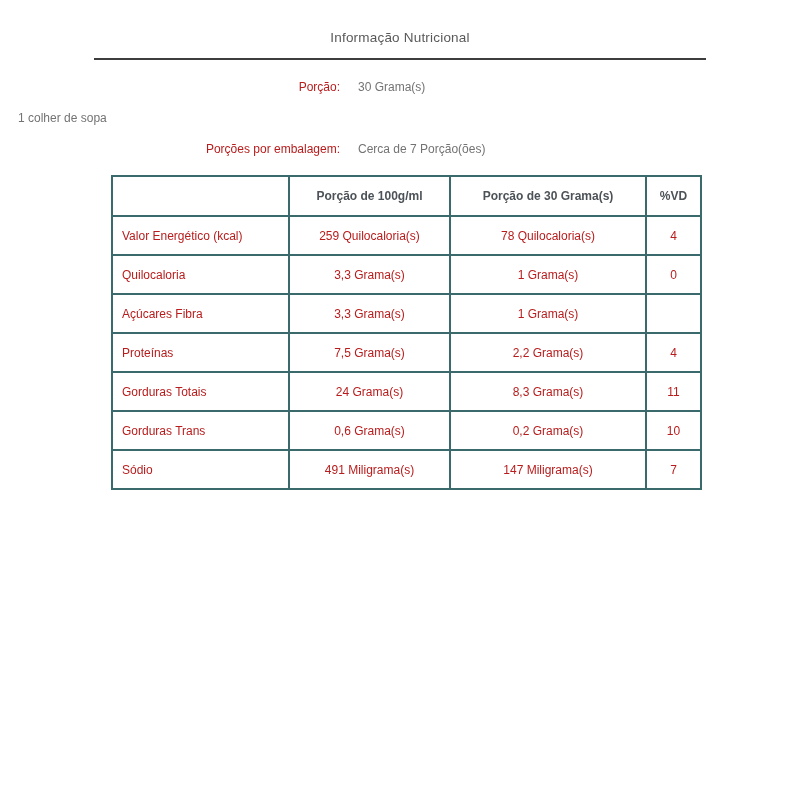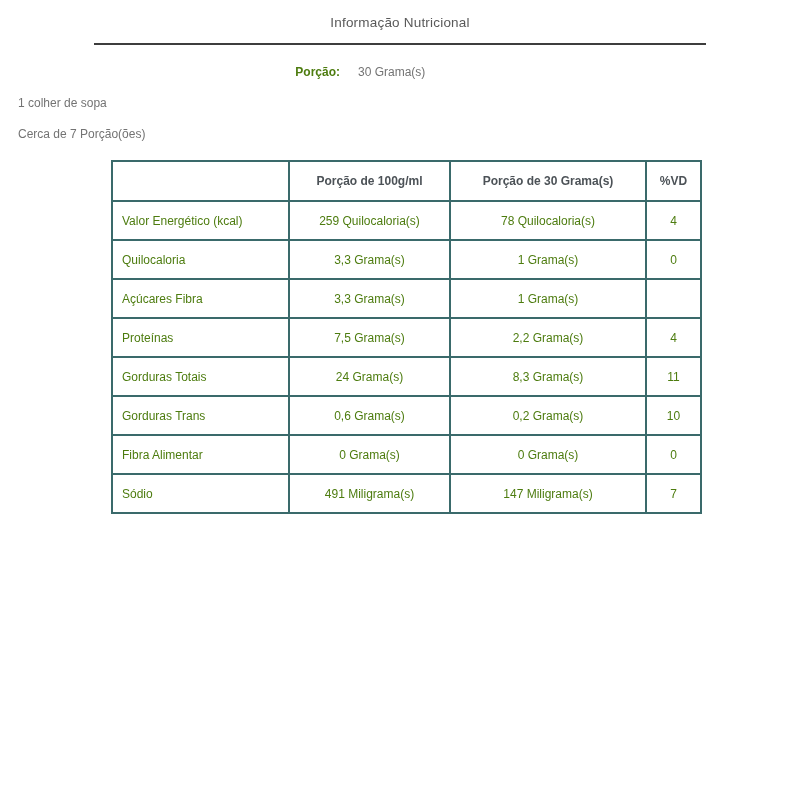--- a/index.html
+++ b/index.html
@@ -5,40 +5,40 @@
   html, body { margin: 0; padding: 0; }
   body {
     width: 800px; height: 800px;
     background: #ffffff;
     font-family: "Liberation Sans", sans-serif;
     color: #5b6168;
   }
   .page { position: relative; width: 800px; height: 800px; overflow: hidden; }
 
   .title {
-    padding-top: 15px;
+    padding-top: 30px;
     text-align: center;
     font-size: 13.5px;
     color: #595959;
     letter-spacing: 0.2px;
   }
   .rule {
     width: 612px;
     margin: 13px auto 0 auto;
     border-bottom: 2px solid #3d3d3d;
   }
 
   .serving { margin-top: 11px; }
   .serving-row { display: flex; align-items: center; height: 31px; }
   .serving-label {
     width: 340px;
     text-align: right;
-    font-weight: bold;
+    font-weight: normal;
     font-size: 12px;
-    color: #4d7c0f;
+    color: #b91c1c;
   }
   .serving-value {
     margin-left: 18px;
     font-size: 12px;
     color: #737373;
   }
 
   table.nutrition {
     margin: 11px 0 8px 111px;
     border-collapse: collapse;
@@ -51,21 +51,21 @@
     overflow: hidden;
   }
   table.nutrition th {
     height: 36px;
     font-weight: bold;
     color: #4c5257;
     text-align: center;
   }
   table.nutrition td {
     height: 35px;
-    color: #4d7c0f;
+    color: #b91c1c;
     text-align: center;
   }
   table.nutrition td.nutrient {
     text-align: left;
     padding-left: 9px;
   }
   .col-name { width: 177px; }
   .col-100g { width: 161px; }
   .col-serv { width: 196px; }
   .col-vd   { width: 55px;  }
@@ -80,20 +80,21 @@
 
   <div class="serving">
     <div class="serving-row">
       <div class="serving-label">Porção:</div>
       <div class="serving-value">30 Grama(s)</div>
     </div>
     <div class="serving-row">
       <div class="serving-value">1 colher de sopa</div>
     </div>
     <div class="serving-row">
+      <div class="serving-label">Porções por embalagem:</div>
       <div class="serving-value">Cerca de 7 Porção(ões)</div>
     </div>
   </div>
 
   <table class="nutrition">
     <colgroup>
       <col class="col-name">
         <col class="col-100g">
         <col class="col-serv">
         <col class="col-vd">
@@ -137,26 +138,20 @@
         <td>8,3 Grama(s)</td>
         <td>11</td>
       </tr>
       <tr>
         <td class="nutrient">Gorduras Trans</td>
         <td>0,6 Grama(s)</td>
         <td>0,2 Grama(s)</td>
         <td>10</td>
       </tr>
       <tr>
-        <td class="nutrient">Fibra Alimentar</td>
-        <td>0 Grama(s)</td>
-        <td>0 Grama(s)</td>
-        <td>0</td>
-      </tr>
-      <tr>
         <td class="nutrient">Sódio</td>
         <td>491 Miligrama(s)</td>
         <td>147 Miligrama(s)</td>
         <td>7</td>
       </tr>
     </tbody>
   </table>
 
 </div>
 

